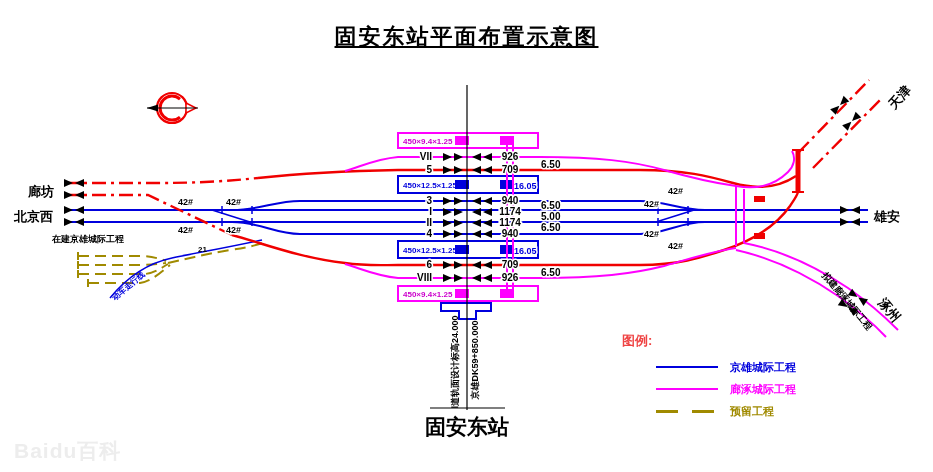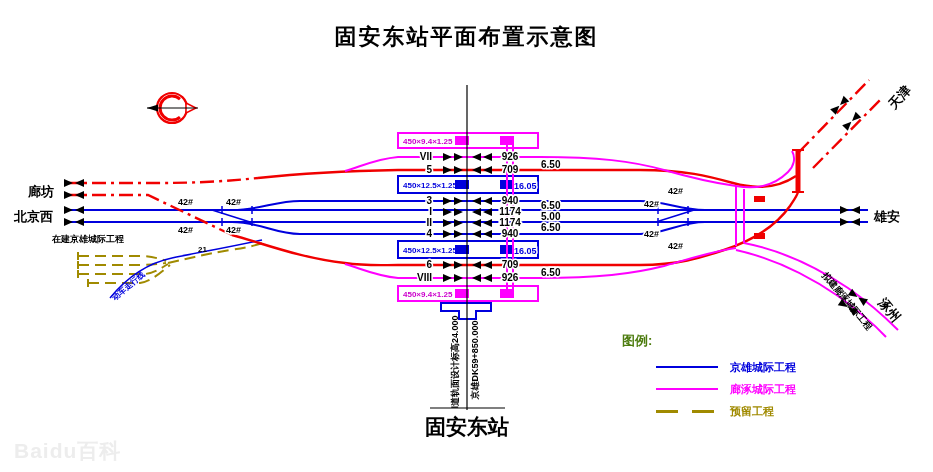--- a/index.html
+++ b/index.html
@@ -1,19 +1,19 @@
 <!DOCTYPE html>
 <html><head>
 <meta charset="utf-8">
 <style>
   html,body{margin:0;padding:0;background:#fff;}
   #stage{position:relative;width:933px;height:472px;background:#fff;overflow:hidden;
          font-family:"Liberation Sans",sans-serif;}
   #title{position:absolute;left:0;right:0;top:22px;text-align:center;
-         font-size:22px;font-weight:bold;color:#000;letter-spacing:2px;}
+         font-size:22px;font-weight:bold;color:#000;letter-spacing:2px;text-decoration:underline;}
   #watermark{position:absolute;left:14px;top:437px;font-size:21px;font-weight:bold;
          color:#ededed;letter-spacing:1px;}
   svg{position:absolute;left:0;top:0;}
   svg text{font-family:"Liberation Sans",sans-serif;}
   .blue{stroke:#0000dd;fill:none;stroke-width:2;}
   .thin{stroke-width:1.5;}
   .red{stroke:#f00000;fill:none;stroke-width:2.4;}
   .dd{stroke-dasharray:14 5 3 5;}
   .mag{stroke:#ff00ff;fill:none;stroke-width:2;}
   .ol{stroke:#a08a00;fill:none;stroke-width:2;stroke-dasharray:11 6;}
@@ -22,21 +22,21 @@
   .pb{stroke:#0000dd;fill:#fff;stroke-width:2;}
   .t{font-size:10px;font-weight:bold;fill:#000;}
   .t9{font-size:9px;font-weight:bold;fill:#000;}
   .t8{font-size:8px;font-weight:bold;}
   .t12{font-size:13px;font-weight:bold;fill:#000;}
   .halo{paint-order:stroke;stroke:#fff;stroke-width:3px;}
   .mtx{fill:#cc00cc;}
   .btx{fill:#0000dd;}
   
   #legend{position:absolute;left:622px;top:332px;width:308px;}
-  #legend .lg-title{font-size:13px;font-weight:bold;color:#4d7c0f;margin-bottom:6px;}
+  #legend .lg-title{font-size:13px;font-weight:bold;color:#ef4444;margin-bottom:6px;}
   .lg-row{display:flex;align-items:center;height:22px;}
   .lg-line{width:62px;margin:0 12px 0 34px;flex:none;}
   .ls-b{height:2px;background:#0000dd;}
   .ls-r{height:3px;background:#f00000;}
   .ls-rdd{height:3px;background:repeating-linear-gradient(90deg,#f00000 0 13px,#fff 13px 17px,#f00000 17px 20px,#fff 20px 24px);}
   .ls-m{height:2px;background:#ff00ff;}
   .ls-o{height:3px;background:repeating-linear-gradient(90deg,#a08a00 0 22px,#fff 22px 36px);}
   .lg-label{font-size:11px;font-weight:bold;white-space:nowrap;}
   .lc-b{color:#0000dd;} .lc-r{color:#f00000;} .lc-m{color:#ff00ff;} .lc-o{color:#a08a00;}
 </style>

